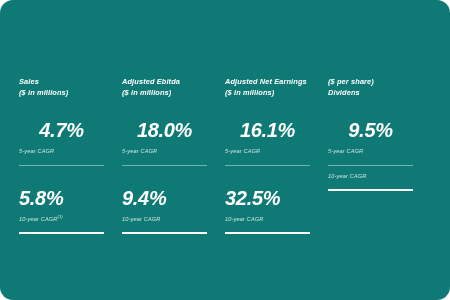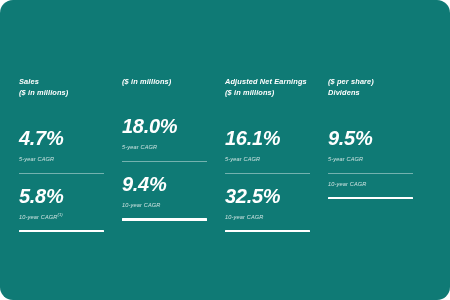--- a/index.html
+++ b/index.html
@@ -70,25 +70,26 @@
     display: block;
     color: #ffffff;
     font-size: 20px;
     font-weight: bold;
     line-height: 22px;
     letter-spacing: -0.3px;
     white-space: nowrap;
   }
 
   .stat-value-1 {
-    margin-top: 28px;
+    margin-top: 20px;
+    text-align: center;
   }
 
   .stat-value-2 {
-    margin-top: 11px;
+    margin-top: 21px;
   }
 
   .stat-label {
     display: block;
     color: #cfe4e2;
     font-size: 5.6px;
     font-weight: normal;
     line-height: 9px;
     letter-spacing: 0.15px;
     margin-top: 6px;
@@ -138,20 +139,21 @@
       <span class="divider-thin"></span>
       <div class="stat-block">
         <span class="stat-value stat-value-2">5.8%</span>
         <span class="stat-label"><span>10-year CAGR</span><sup>(1)</sup></span>
       </div>
       <span class="divider-thick"></span>
     </div>
 
     <div class="metric-col">
       <div class="col-header">
+        <span class="col-header-line">Adjusted Ebitda</span>
         <span class="col-header-line">($ in millions)</span>
       </div>
       <div class="stat-block">
         <span class="stat-value stat-value-1">18.0%</span>
         <span class="stat-label">5-year CAGR</span>
       </div>
       <span class="divider-thin"></span>
       <div class="stat-block">
         <span class="stat-value stat-value-2">9.4%</span>
         <span class="stat-label"><span>10-year CAGR</span><sup></sup></span>

